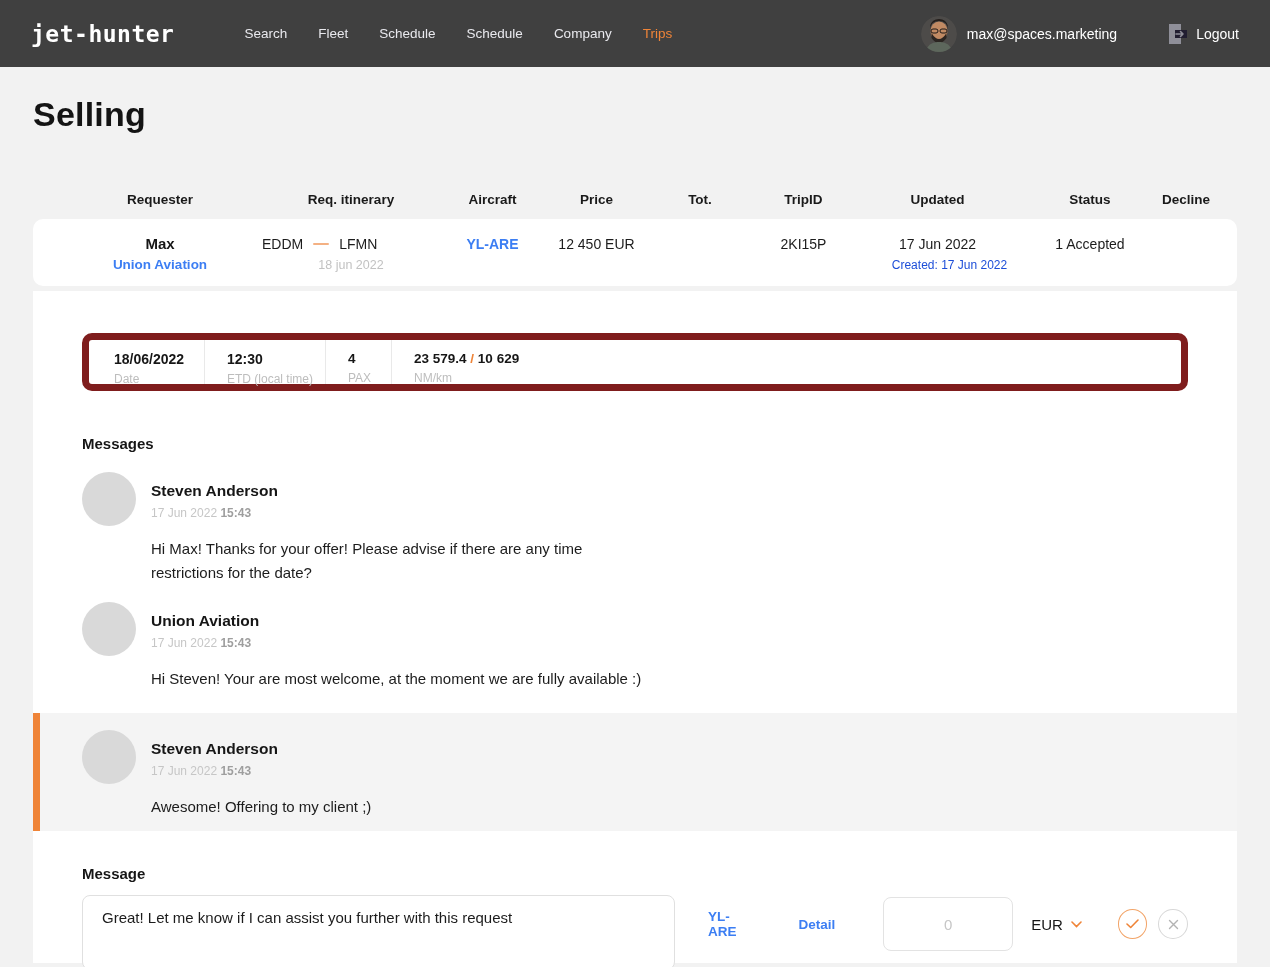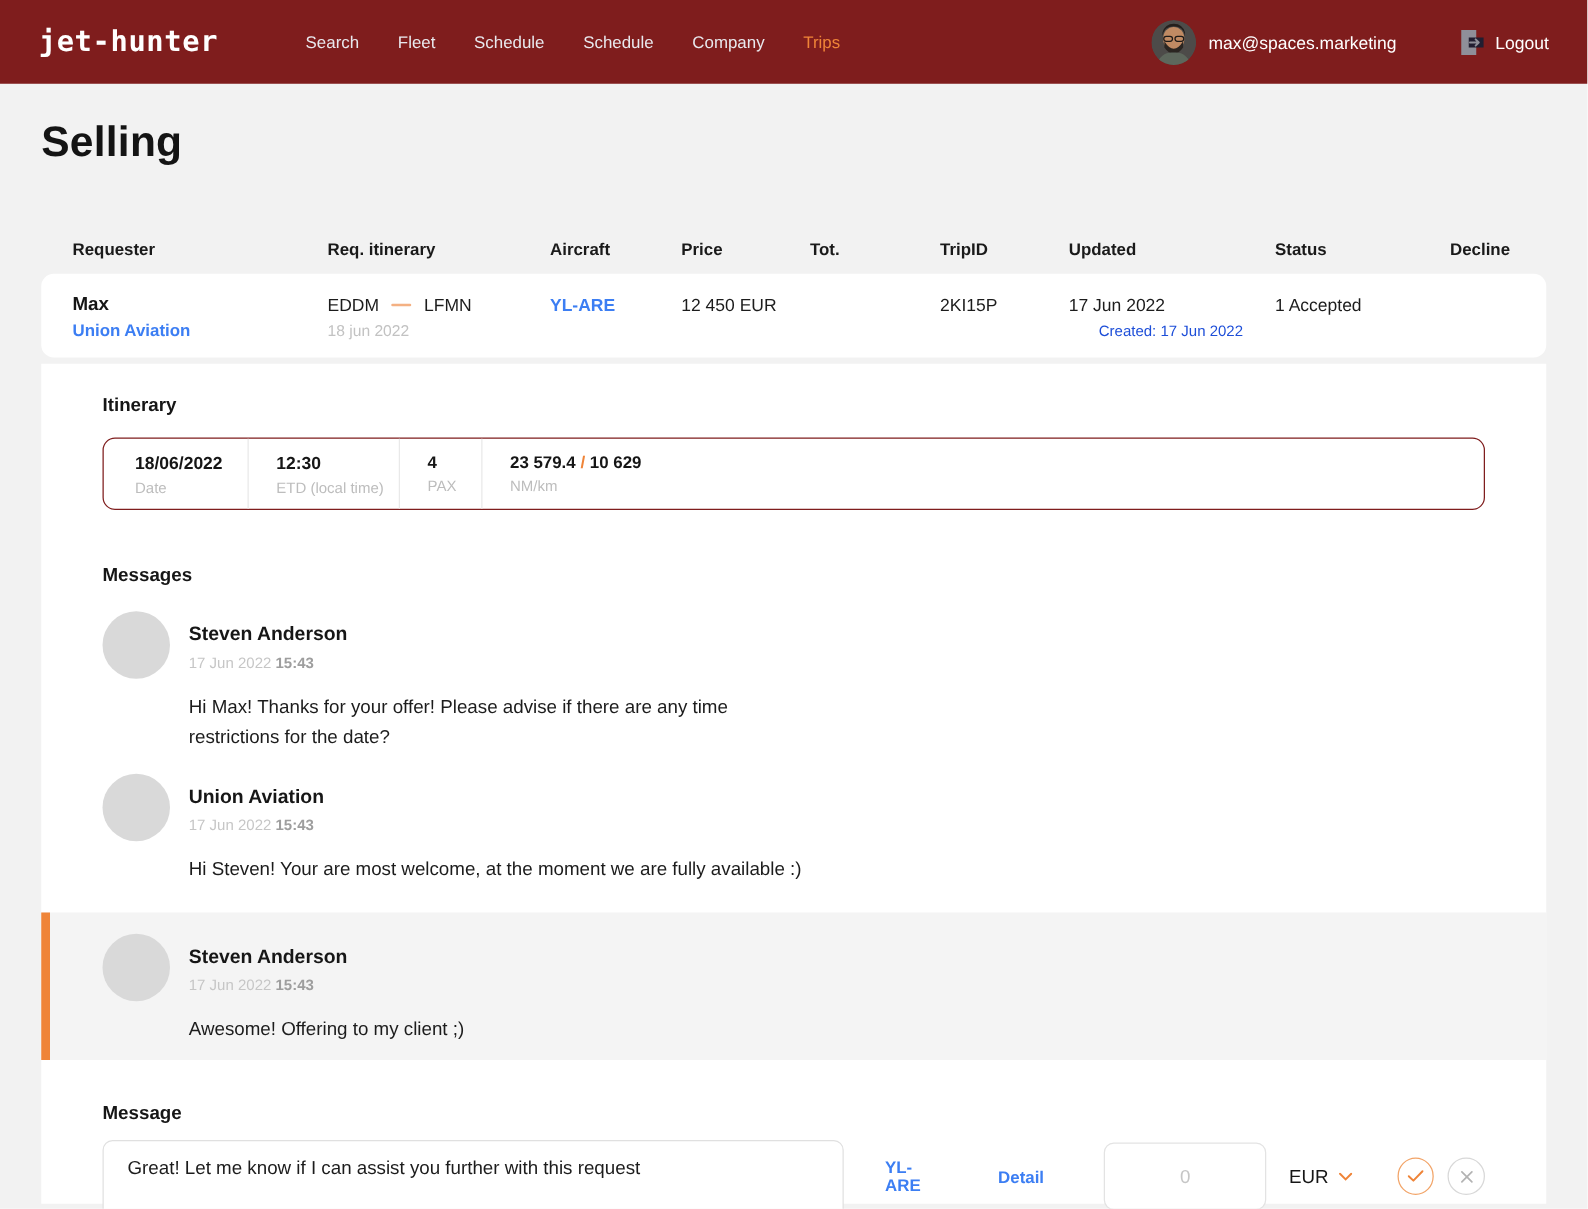--- a/index.html
+++ b/index.html
@@ -1,52 +1,52 @@
 <!DOCTYPE html>
 <html><head>
 <meta charset="utf-8">
 <style>
   * { margin:0; padding:0; box-sizing:border-box; }
   html,body { width:1270px; height:967px; overflow:hidden; }
   body { font-family:"Liberation Sans", sans-serif; background:#f2f2f2; color:#161616; }
 
   
-  .navbar { height:67px; background:#7f1d1d; display:flex; align-items:center; padding:0 31px; }
+  .navbar { height:67px; background:#404040; display:flex; align-items:center; padding:0 31px; }
   .logo { color:#ffffff; font-family:"DejaVu Sans Mono", monospace; font-weight:bold; font-size:23px; letter-spacing:.5px; }
   .nav { display:flex; gap:31px; margin-left:70px; }
   .nav-item { color:#e9e9ee; font-size:13.5px; cursor:pointer; }
   .nav-item.active { color:#ef8438; }
   .nav-right { margin-left:auto; display:flex; align-items:center; }
   .avatar { width:36px; height:36px; border-radius:50%; overflow:hidden; flex:0 0 36px; }
   .email { color:#ffffff; font-size:14px; margin-left:10px; }
   .logout { display:flex; align-items:center; gap:9px; margin-left:50px; cursor:pointer; }
   .logout span { color:#ffffff; font-size:14px; }
 
   
   .main { padding:0 33px; }
   .page-title { font-size:34px; font-weight:700; color:#141414; margin-top:28px; letter-spacing:.2px; }
 
-  .grid-cols { display:grid; grid-template-columns:204px 178px 105px 103px 104px 103px 165px 140px 1fr; }
+  .grid-cols { display:grid; grid-template-columns:204px 178px 105px 103px 104px 103px 165px 140px 1fr;text-align:center; }
   .table-head { margin-top:58px; padding:0 25px 12px; font-size:13.5px; font-weight:700; color:#1a1a1a; }
 
   .row-card { background:#ffffff; border-radius:10px; padding:14px 25px; min-height:66px; align-items:start; cursor:pointer; }
   .req-name { font-size:15px; font-weight:700; color:#161616; margin-top:2px; }
   .req-company { font-size:13.5px; color:#3c7ef3; font-weight:600; margin-top:5px; cursor:pointer; }
   .route-line { display:flex; align-items:center; gap:10px; font-size:14px; color:#1c1c1c; margin-top:3px; }
   .route-dash { width:16px; height:2px; background:#f4b183; border-radius:2px; display:inline-block; }
   .route-date { font-size:12.5px; color:#c2c2c2; margin-top:6px; }
   .cell-link { font-size:14px; font-weight:600; color:#3c7ef3; margin-top:3px; cursor:pointer; }
   .cell-text { font-size:14px; color:#1c1c1c; margin-top:3px; }
   .cell-sub { font-size:12px; color:#1d4ed8; margin-top:6px;margin-left:24px; }
 
   
   .detail-card { margin-top:5px; background:#ffffff; padding:25px 49px 0; height:672px; }
   .section-heading { font-size:15px; font-weight:700; color:#161616; }
 
-  .itin-card { margin-top:17px; display:flex; border:1px solid #7f1d1d; border-radius:10px; height:58px; background:#fff; }
+  .itin-card { margin-top:17px; display:flex; border:7px solid #7f1d1d; border-radius:10px; height:58px; background:#fff; }
   .itin-cell { padding:11px 0 0 22px; border-left:1px solid #e9e9e9; }
   .itin-cell:first-child { border-left:none; padding-left:25px; }
   .c-date { width:115px; } .c-etd { width:121px; } .c-route { width:663px; display:flex; padding-left:25px; }
   .c-pax { width:66px; } .c-dist { width:141px; }
   .itin-value { font-size:13.5px; font-weight:700; color:#161616; white-space:nowrap; }
   .itin-label { font-size:12px; color:#bdbdbd; margin-top:5px; white-space:nowrap; }
   .route-from { width:270px; } .route-to { margin-left:16px; }
   .arrow-wrap { width:80px; display:flex; justify-content:center; padding-top:6px; }
   .slash { color:#ef8438; }
 
@@ -160,21 +160,20 @@
     <div>
       <div class="cell-text">1 Accepted</div>
     </div>
     <div>
       <div class="cell-text"></div>
     </div>
   </div>
 
   <section class="detail-card">
 
-    <h2 class="section-heading">Itinerary</h2>
     <div class="itin-card">
       <div class="itin-cell c-date">
         <div class="itin-value" style="font-size:14px">18/06/2022</div>
         <div class="itin-label">Date</div>
       </div>
       <div class="itin-cell c-etd">
         <div class="itin-value" style="font-size:14px">12:30</div>
         <div class="itin-label">ETD (local time)</div>
       </div>
       <div class="itin-cell c-pax">

